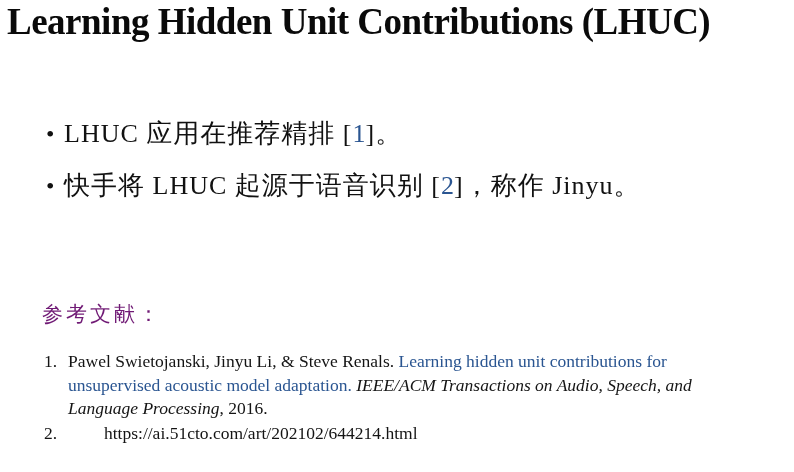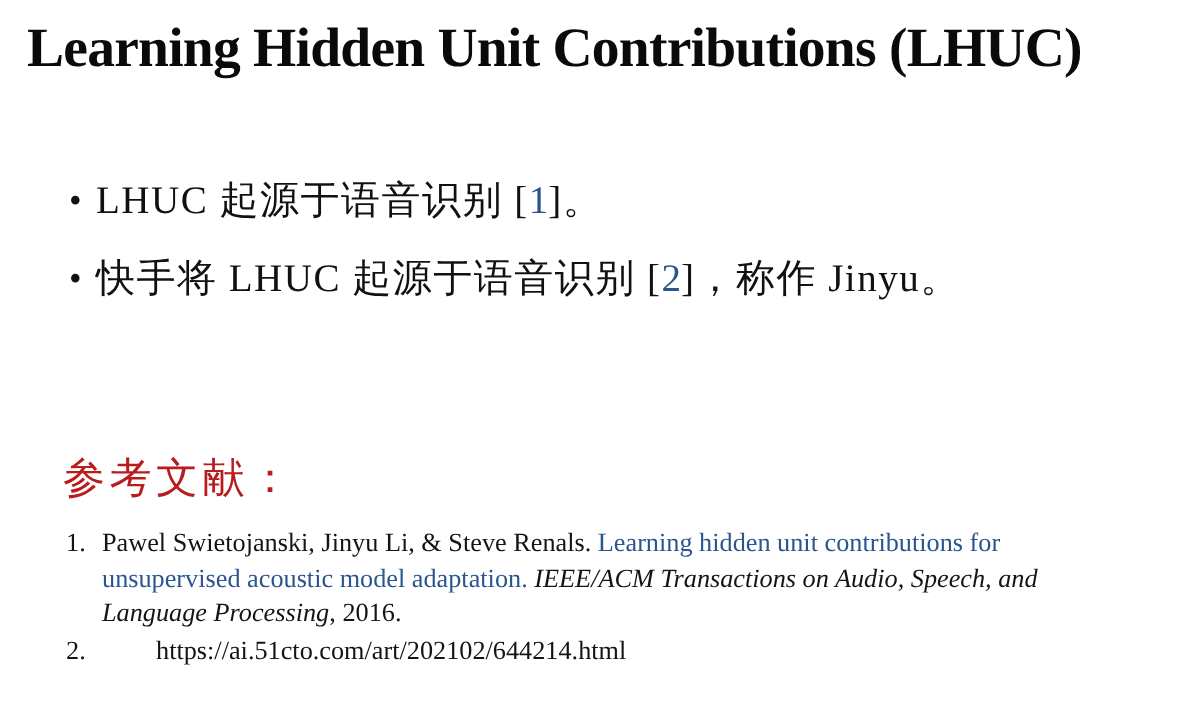--- a/index.html
+++ b/index.html
@@ -13,21 +13,21 @@
     height: 472px;
     background: #ffffff;
     overflow: hidden;
     font-family: "Liberation Serif", "DejaVu Serif", serif;
     color: #111111;
   }
   .title {
     position: absolute;
     left: 7px;
     top: 0px;
-    margin: 11px;
+    margin: 0;
     font-size: 37px;
     font-weight: 700;
     letter-spacing: -0.5px;
     white-space: nowrap;
     color: #0a0a0a;
   }
   .bullets {
     position: absolute;
     left: 46px;
     top: 116px;
@@ -50,23 +50,23 @@
   }
   .cite-num {
     color: #2a5591;
     letter-spacing: 0;
     cursor: pointer;
   }
   .ref-heading {
     position: absolute;
     left: 42px;
     top: 300px;
-    font-size: 28px;
+    font-size: 21px;
     letter-spacing: 3px;
-    color: #b91c1c;
+    color: #701a75;
   }
   .refs {
     position: absolute;
     left: 44px;
     top: 350px;
     width: 706px;
     margin: 0;
     padding: 0;
     list-style: none;
     font-size: 17.5px;
@@ -101,21 +101,21 @@
 </head>
 <body>
 
 <div class="slide">
 
   <h1 class="title">Learning Hidden Unit Contributions (LHUC)</h1>
 
   <ul class="bullets">
     <li>
         <span class="bullet-dot">•</span>
-        <span class="bullet-text"><span>LHUC 起源于语音识别 </span><span>[</span><span class="cite-num">1</span><span>]</span><span>。</span></span>
+        <span class="bullet-text"><span>LHUC 应用在推荐精排 </span><span>[</span><span class="cite-num">1</span><span>]</span><span>。</span></span>
       </li>
     <li>
         <span class="bullet-dot">•</span>
         <span class="bullet-text"><span>快手将 LHUC 起源于语音识别 </span><span>[</span><span class="cite-num">2</span><span>]</span><span>，称作 Jinyu。</span></span>
       </li>
   </ul>
 
   <div class="ref-heading">参考文献：</div>
 
   <ol class="refs">

